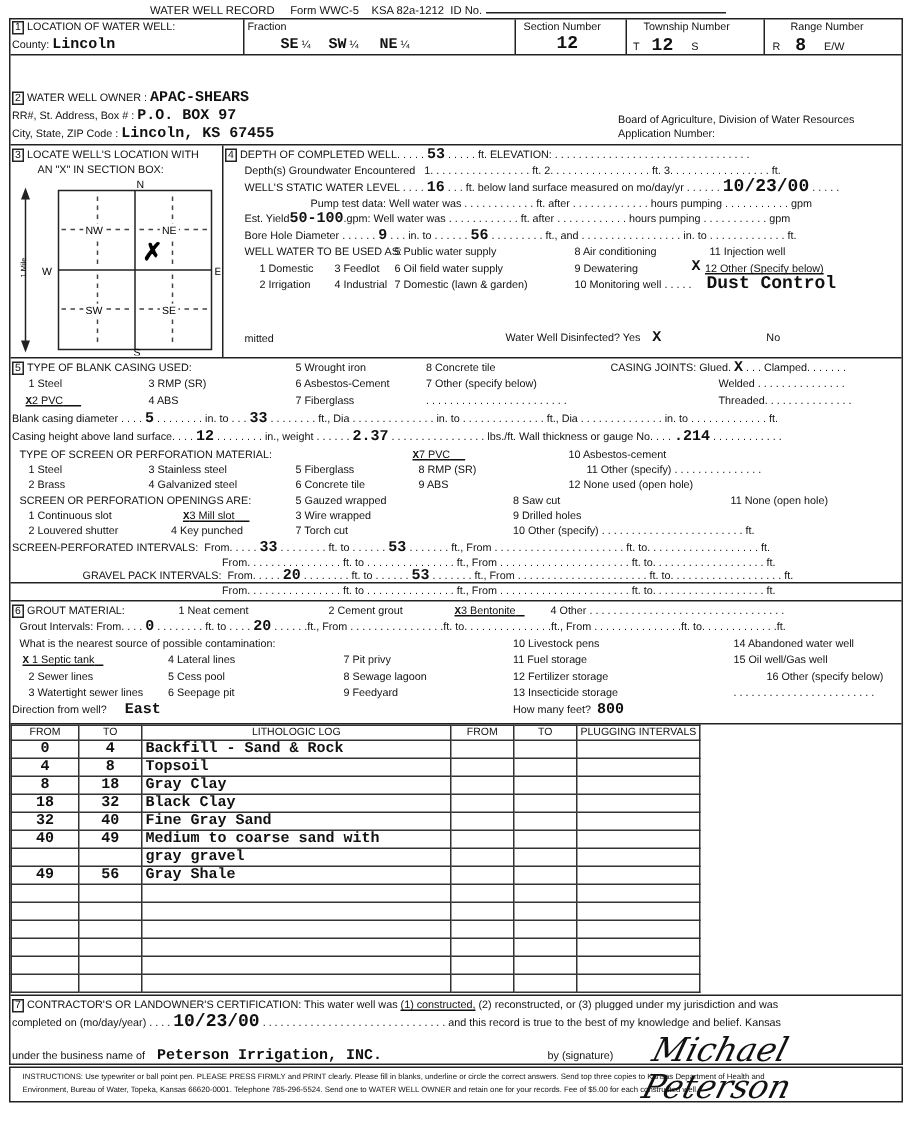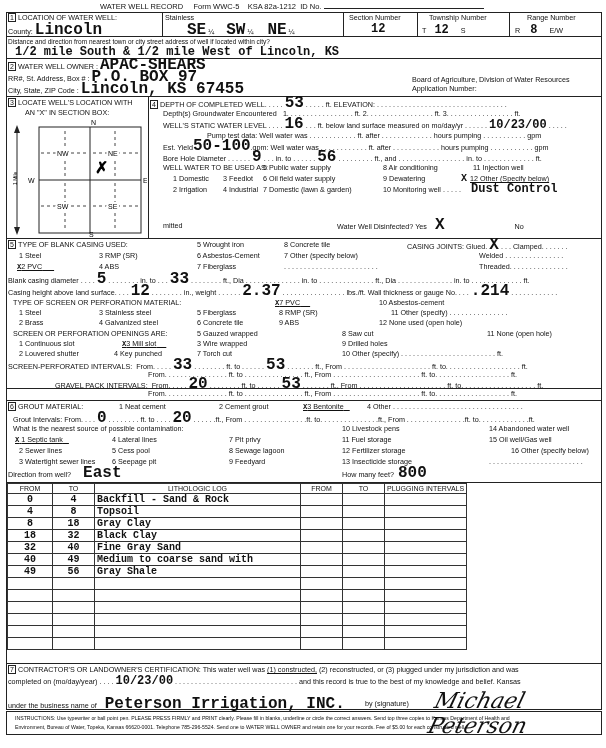--- a/index.html
+++ b/index.html
@@ -6,21 +6,21 @@
 body{width:606px;height:748px;background:#fff;font-family:"Liberation Sans",sans-serif;font-size:7.2px;color:#111;position:relative;overflow:hidden}
 .tw{font-family:"Liberation Mono","DejaVu Sans Mono",monospace;font-weight:bold;color:#111}
 .abs{position:absolute}
 .hdr{top:2px;left:100px;width:440px;font-size:7.5px;white-space:nowrap}
 .form{position:absolute;left:6px;top:12px;width:596px;height:698px;border:1px solid #222}
 .row{position:absolute;left:0;right:0;border-bottom:1px solid #222}
 .num{display:inline-block;border:1px solid #222;width:8px;height:9px;font-size:7px;text-align:center;line-height:8px;margin-right:2px}
 .vl{position:absolute;top:0;bottom:0;border-left:1px solid #222}
 .line{position:absolute;white-space:nowrap;line-height:10px}
 .big{font-size:12px}
-.med{font-size:16px}
+.med{font-size:10px}
 .tbl{position:absolute;left:0;right:0;border-collapse:collapse}
 .tbl td,.tbl th{border:1px solid #333;height:12px;font-size:10px;padding:0 2px}
 .tbl th{font-weight:normal;font-size:7px;height:10px}
 .ul{text-decoration:underline}
 .sig{font-family:"DejaVu Serif",serif;font-style:italic;font-size:22px;transform:skewX(-15deg)}
 </style>
 </head>
 <body>
 
 <div class="abs hdr">
@@ -30,38 +30,34 @@
  <span>ID No.</span>
  <span style="display:inline-block;width:160px;border-bottom:1px solid #222"></span>
 </div>
 
 <div class="form">
 
  <div class="row" style="top:0;height:24px">
   <div class="line" style="left:1px;top:0"><span class="num">1</span><span>LOCATION OF WATER WELL:</span></div>
   <div class="line" style="left:1px;top:12px"><span>County:</span> <span class="tw med">Lincoln</span></div>
   <div class="vl" style="left:155px"></div>
-  <div class="line" style="left:158px;top:0">Stainless</div>
+  <div class="line" style="left:158px;top:0">Fraction</div>
   <div class="line" style="left:180px;top:12px">
    <span class="tw med">SE</span> <span>¼</span>&nbsp;&nbsp;&nbsp;&nbsp;&nbsp;
    <span class="tw med">SW</span> <span>¼</span>&nbsp;&nbsp;&nbsp;&nbsp;&nbsp;&nbsp;
    <span class="tw med">NE</span> <span>¼</span></div>
   <div class="vl" style="left:336px"></div>
   <div class="line" style="left:342px;top:0">Section Number</div>
   <div class="line tw big" style="left:364px;top:11px">12</div>
   <div class="vl" style="left:410px"></div>
   <div class="line" style="left:422px;top:0">Township Number</div>
   <div class="line" style="left:415px;top:12px"><span>T</span>&nbsp;&nbsp;&nbsp;&nbsp;<span class="tw big">12</span>&nbsp;&nbsp;&nbsp;&nbsp;&nbsp;&nbsp;<span>S</span></div>
   <div class="vl" style="left:502px"></div>
   <div class="line" style="left:520px;top:0">Range Number</div>
   <div class="line" style="left:508px;top:12px"><span>R</span>&nbsp;&nbsp;&nbsp;&nbsp;&nbsp;<span class="tw big">8</span>&nbsp;&nbsp;&nbsp;&nbsp;&nbsp;&nbsp;<span>E/W</span></div>
- </div>
- <div class="row" style="top:24px;height:22px">
-  <div class="line" style="left:1px;top:0;font-size:6.5px">Distance and direction from nearest town or city street address of well if located within city?</div>
-  <div class="line tw big" style="left:8px;top:10px">1/2 mile South &amp; 1/2 mile West of Lincoln, KS</div>
  </div>
 
  <div class="row" style="top:46px;height:38px">
   <div class="line" style="left:1px;top:1px"><span class="num">2</span><span>WATER WELL OWNER :</span> <span class="tw med">APAC-SHEARS</span></div>
   <div class="line" style="left:1px;top:13px"><span>RR#, St. Address, Box # :</span> <span class="tw med">P.O. BOX 97</span></div>
   <div class="line" style="left:1px;top:25px"><span>City, State, ZIP Code :</span> <span class="tw med">Lincoln, KS 67455</span></div>
   <div class="line" style="left:405px;top:16px">Board of Agriculture, Division of Water Resources</div>
   <div class="line" style="left:405px;top:25px">Application Number:</div>
  </div>
 
@@ -272,20 +268,28 @@
         </tr>
         <tr>
           <td class="tw" style="text-align: center;">40</td>
           <td class="tw" style="text-align: center;">49</td>
           <td class="tw">Medium to coarse sand with</td>
           <td></td>
           <td></td>
           <td></td>
         </tr>
         <tr>
+          <td class="tw" style="text-align: center;"></td>
+          <td class="tw" style="text-align: center;"></td>
+          <td class="tw">gray gravel</td>
+          <td></td>
+          <td></td>
+          <td></td>
+        </tr>
+        <tr>
           <td class="tw" style="text-align: center;">49</td>
           <td class="tw" style="text-align: center;">56</td>
           <td class="tw">Gray Shale</td>
           <td></td>
           <td></td>
           <td></td>
         </tr>
         <tr>
           <td class="tw" style="text-align: center;"></td>
           <td class="tw" style="text-align: center;"></td>

